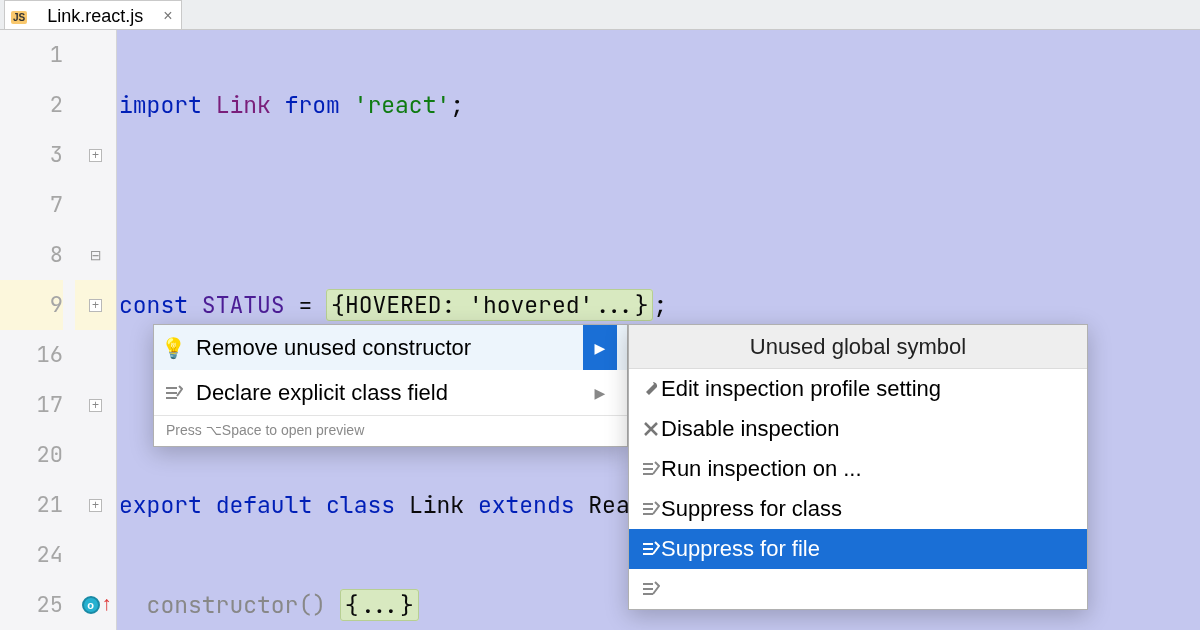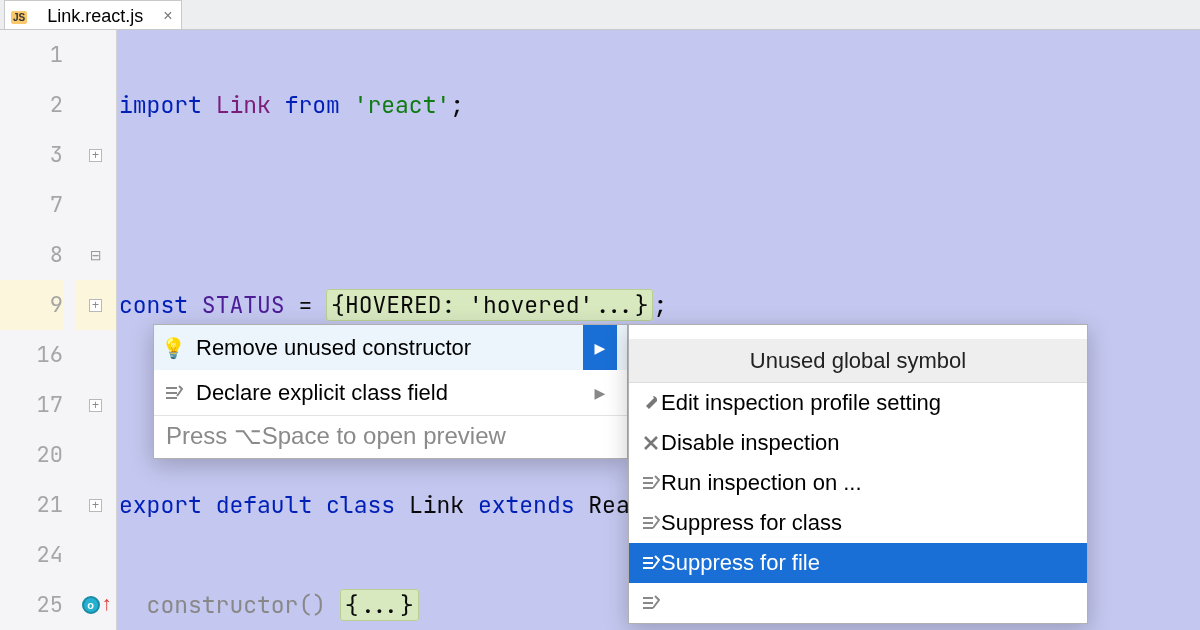--- a/index.html
+++ b/index.html
@@ -115,28 +115,27 @@
     font-size: 22px;
     color: #000;
   }
   .popup1 { left: 153px; top: 324px; width: 475px; }
   .popup1 .item {
     display: flex; align-items: center; height: 45px; padding: 0 10px; gap: 12px;
   }
   .popup1 .item .arrow { margin-left:auto; width:34px; height:45px; display:flex;align-items:center;justify-content:center; }
   .popup1 .item.sel { background: #edf5fc; }
   .popup1 .item.sel .arrow { background:#1a6fd6; color:#fff; }
-  .popup1 .hint { font-size:24px; color:#8a8a8a; padding:6px 12px 8px; border-top:1px solid #e3e3e3; }
+  .popup1 .hint { font-size:14px; color:#8a8a8a; padding:6px 12px 8px; border-top:1px solid #e3e3e3; }
 
   .popup2 { left: 628px; top: 324px; width: 460px; }
   .popup2 .header {
     background:#eeeeee; text-align:center; font-size:22px; color:#222;
     height:44px; display:flex; align-items:center; justify-content:center;
     border-bottom:1px solid #dcdcdc;
-    margin-top:14px;
   }
   .popup2 .item {
     display:flex; align-items:center; height:40px; padding:0 12px; gap:0;
   }
   .popup2 .item.sel { background:#1a6fd6; color:#fff; }
   .popup2 .item.sel svg path, .popup2 .item.sel svg line { stroke:#fff; }
   .ic { width:20px; height:20px; display:inline-flex; align-items:center; justify-content:center; }
   .bulb { color:#f7b500; font-size:20px; }
   .triangle { font-size:14px; }
 </style>

